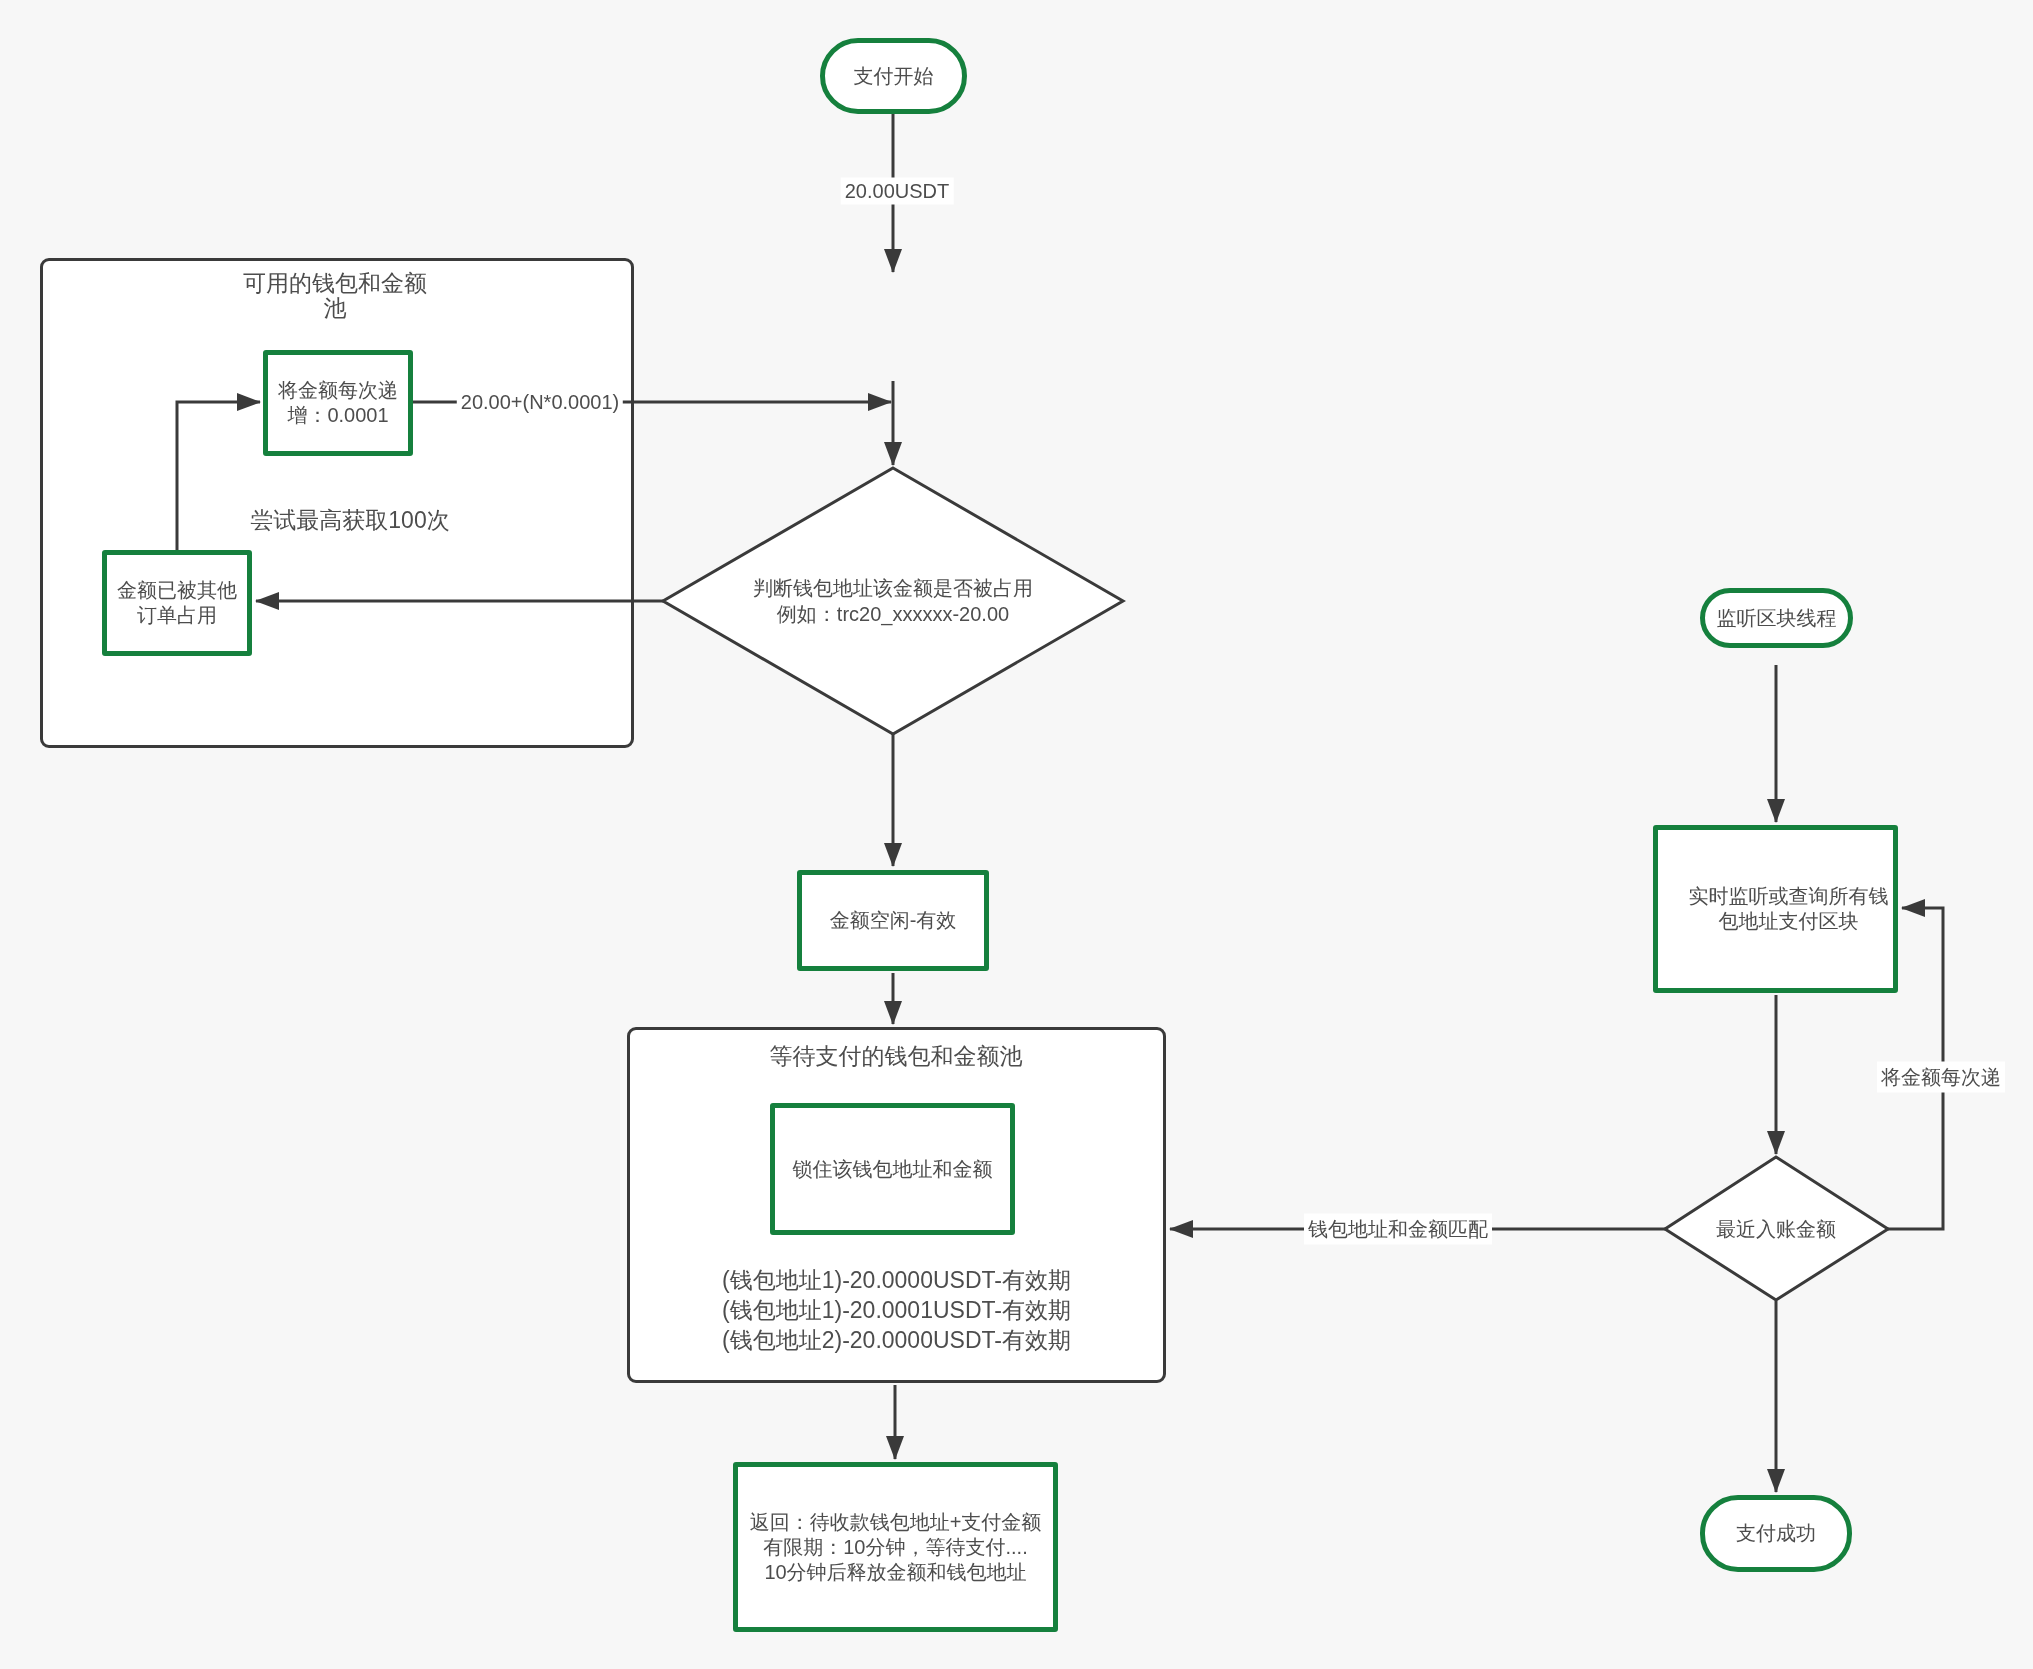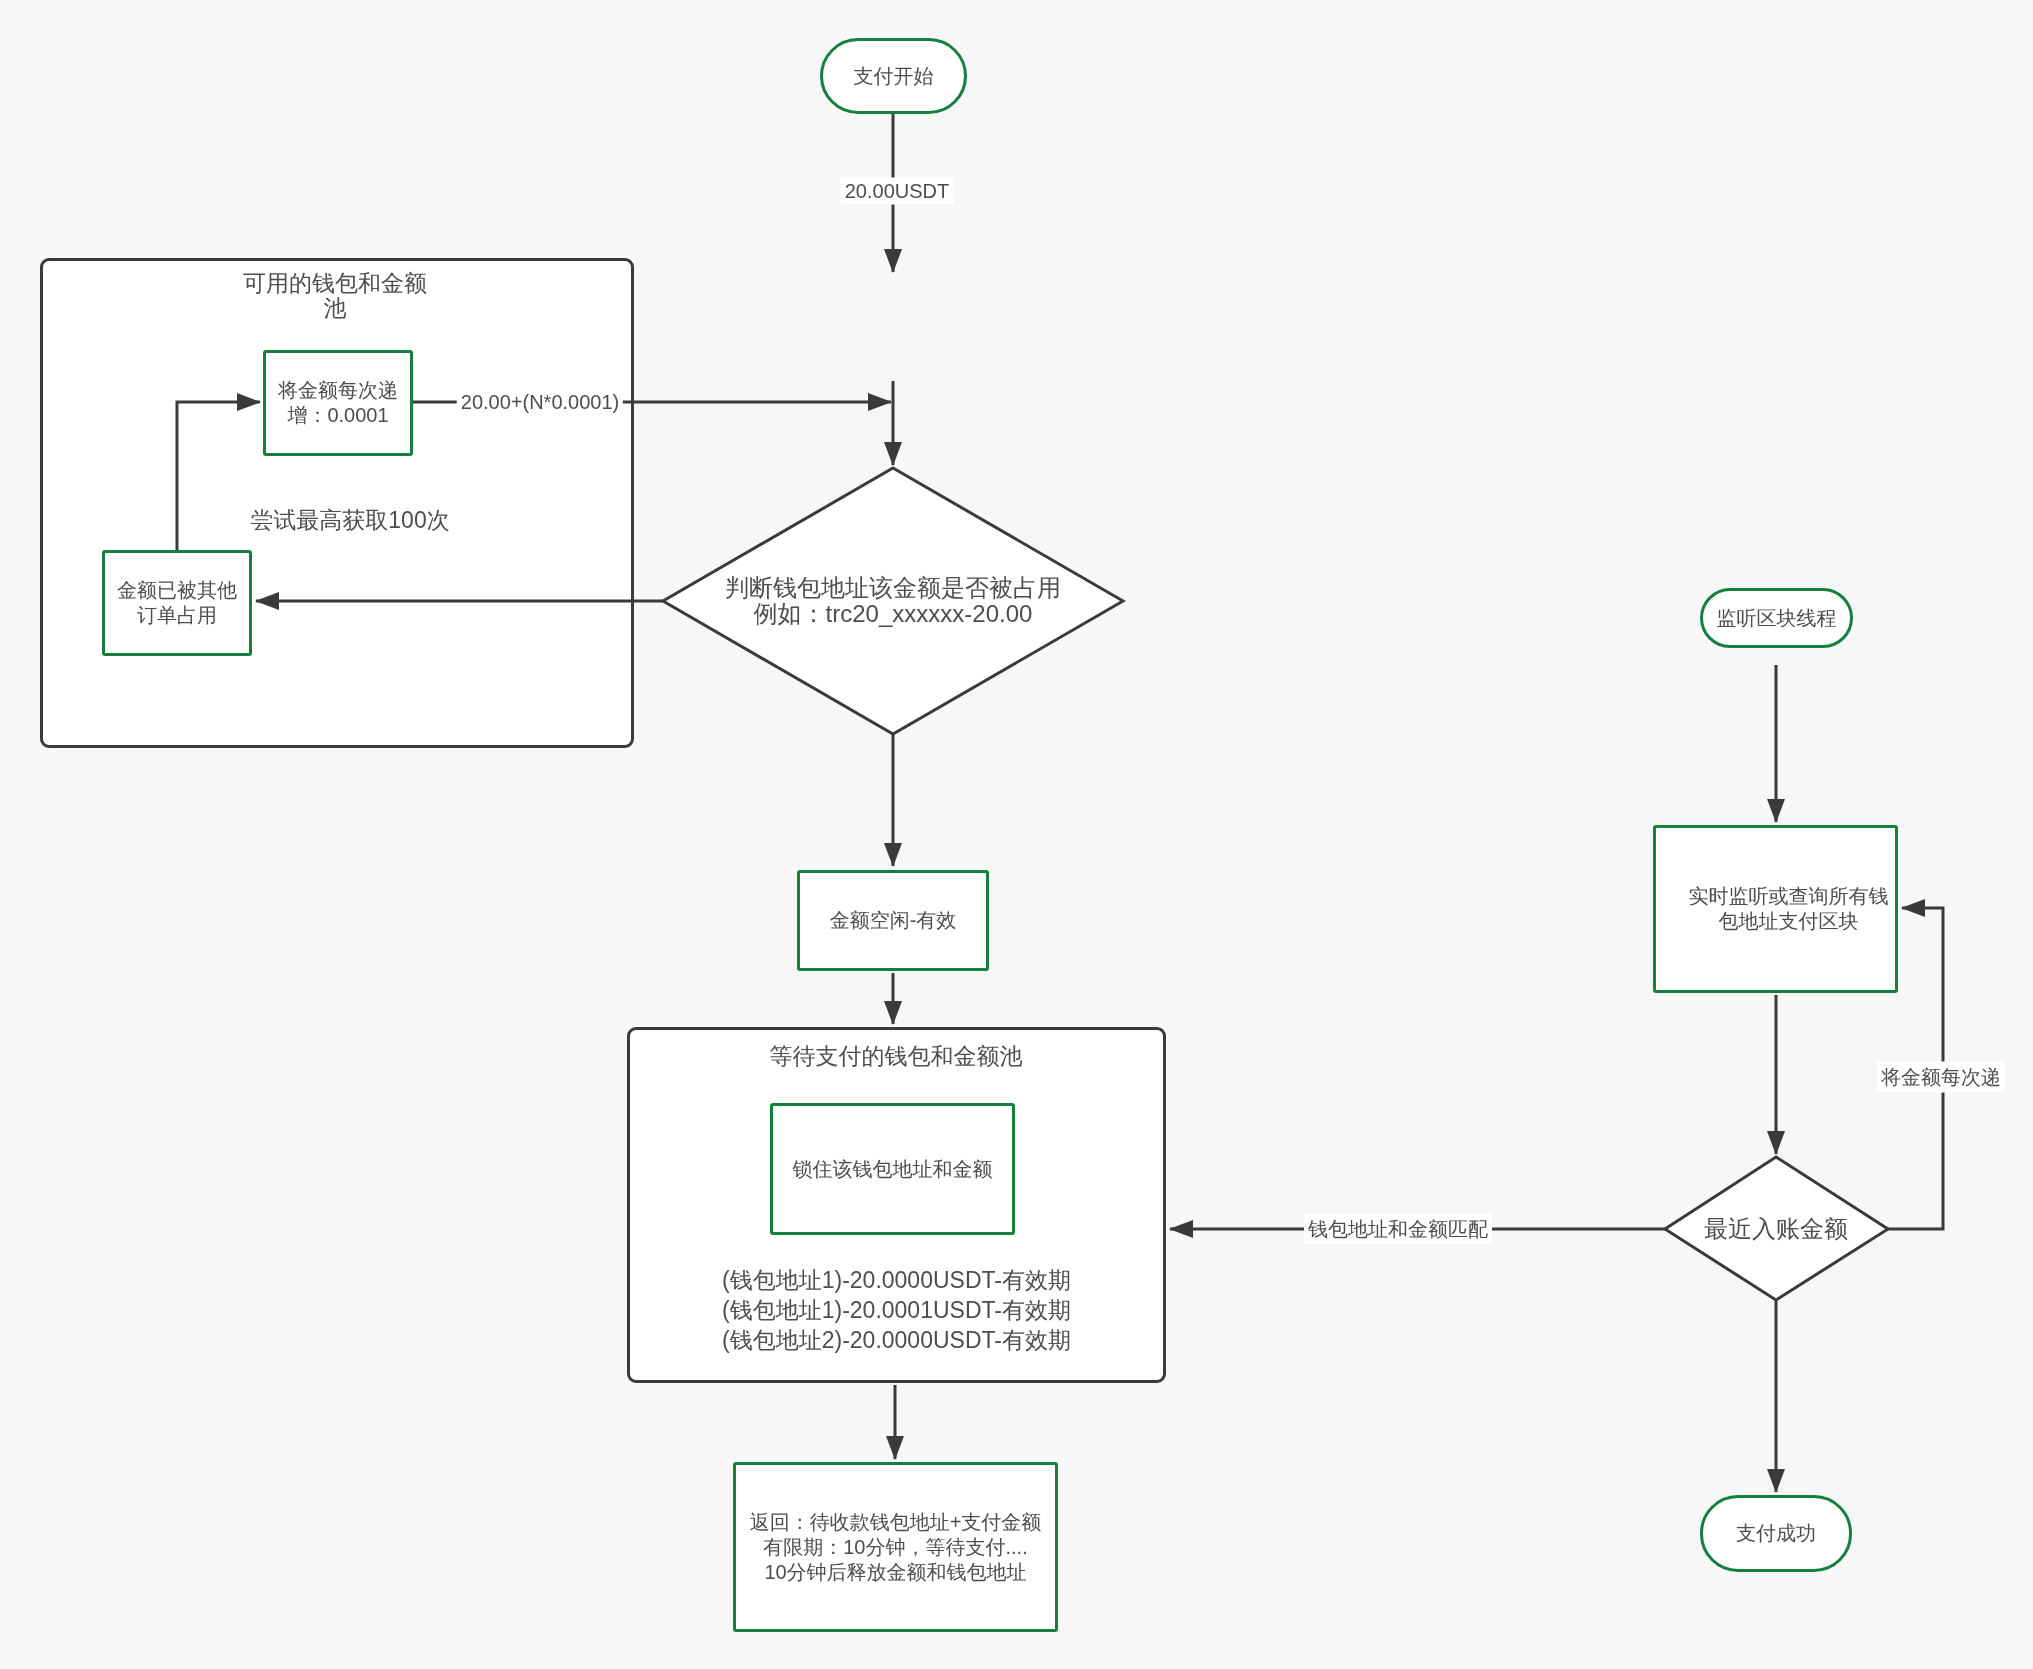--- a/index.html
+++ b/index.html
@@ -17,40 +17,40 @@
   .connectors{z-index:2;}
   .nodes{z-index:3;pointer-events:none;}
   .nodes > *{pointer-events:auto;}
 
   .bigbox{
     position:absolute;box-sizing:border-box;
     background:#ffffff;border:3px solid #3a3a3a;border-radius:9px;
   }
   .node{
     position:absolute;box-sizing:border-box;
-    background:#ffffff;border:3px solid #15803d;border-radius:3px;
+    background:#ffffff;border:5px solid #15803d;border-radius:3px;
     display:flex;flex-direction:column;align-items:center;justify-content:center;
     text-align:center;font-size:20px;line-height:25px;
   }
   .stadium{border-radius:38px;}
   .plain{
     position:absolute;box-sizing:border-box;background:transparent;
     display:flex;flex-direction:column;align-items:center;justify-content:center;
     text-align:center;font-size:23px;line-height:25px;
   }
   .entries{line-height:30px;}
   .edge-label{
     position:absolute;transform:translate(-50%,-50%);
     background:#ffffff;padding:2px 4px;white-space:nowrap;
     font-size:20px;z-index:3;
   }
   .diamond-text{
     position:absolute;box-sizing:border-box;
     display:flex;flex-direction:column;align-items:center;justify-content:center;
-    text-align:center;font-size:24px;line-height:26px;
+    text-align:center;font-size:20px;line-height:26px;
   }
 </style>
 </head>
 <body>
 
 <div class="canvas">
 
   <div class="layer containers">
     <div class="bigbox" style="left:40px;top:258px;width:594px;height:490px;"></div>
     <div class="bigbox" style="left:627px;top:1027px;width:539px;height:356px;"></div>

